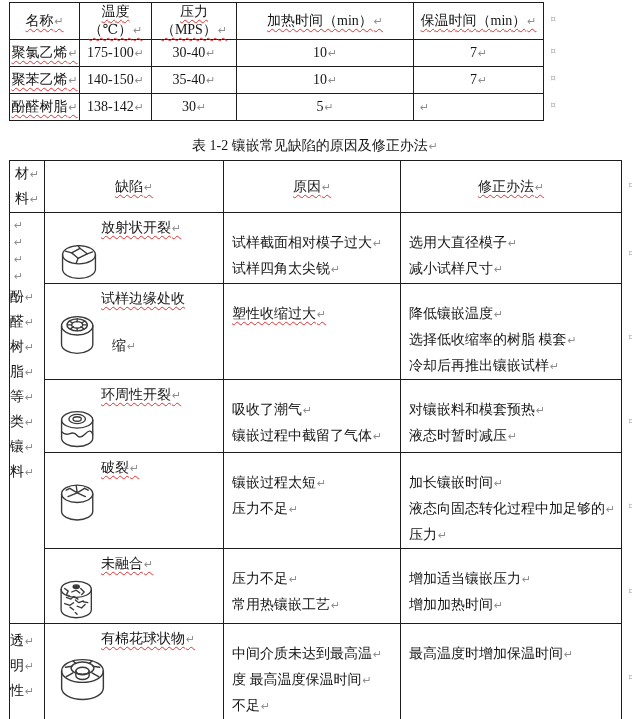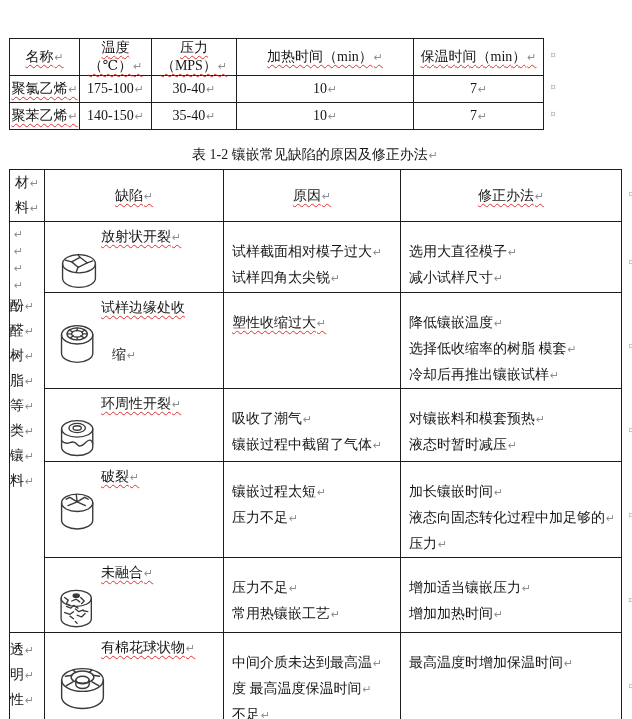--- a/index.html
+++ b/index.html
@@ -33,21 +33,21 @@
     font-family:"DejaVu Sans",sans-serif; text-decoration:none; display:inline;
   }
   .nop.p::after { content:""; }
   
   .rowmark::before {
     content:"\00A4"; position:absolute; right:-13px; top:calc(50% - 7px);
     color:#b3b3b3; font-size:9px; font-family:"DejaVu Sans",sans-serif;
   }
 
   
-  .t1 { width:534px;margin-top:36px; }
+  .t1 { width:534px; }
   .t1 td { height:26px; text-align:center; }
   .t1 .hrow td { height:27px; }
 
   
   .emptyln { text-align:left; padding-left:5px; line-height:24px; }
 
   
   .t2 { width:612px; margin-top:2px; }
   .t2 td { vertical-align:top; text-align:left; }
   .t2 .hrow2 td { vertical-align:middle; text-align:center; }
@@ -102,20 +102,29 @@
       <td><span class="p">10</span></td>
       <td class="rowmark"><span class="p">7</span></td>
     </tr>
     <tr>
       <td><span class="sq p">聚苯乙烯</span></td>
       <td><span class="p">140-150</span></td>
       <td><span class="p">35-40</span></td>
       <td><span class="p">10</span></td>
       <td class="rowmark"><span class="p">7</span></td>
     </tr>
+    <tr>
+      <td><span class="sq p">酚醛树脂</span></td>
+      <td><span class="p">138-142</span></td>
+      <td><span class="p">30</span></td>
+      <td><span class="p">5</span></td>
+      <td class="rowmark">
+            <div class="emptyln"></div>
+          </td>
+    </tr>
     </tbody>
   </table>
 
   <div class="doc-title title-t2">
     <span class="p">表 1-2 镶嵌常见缺陷的原因及修正办法</span>
   </div>
 
   <table class="t2">
     <colgroup>
         <col style="width:35px">

